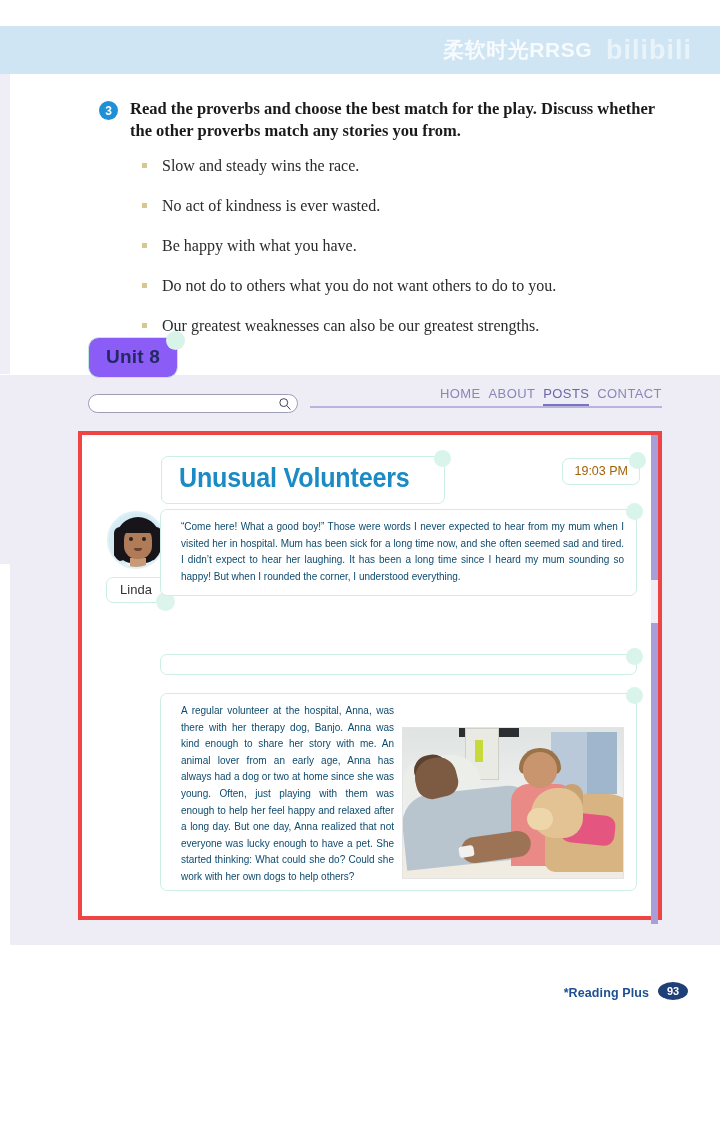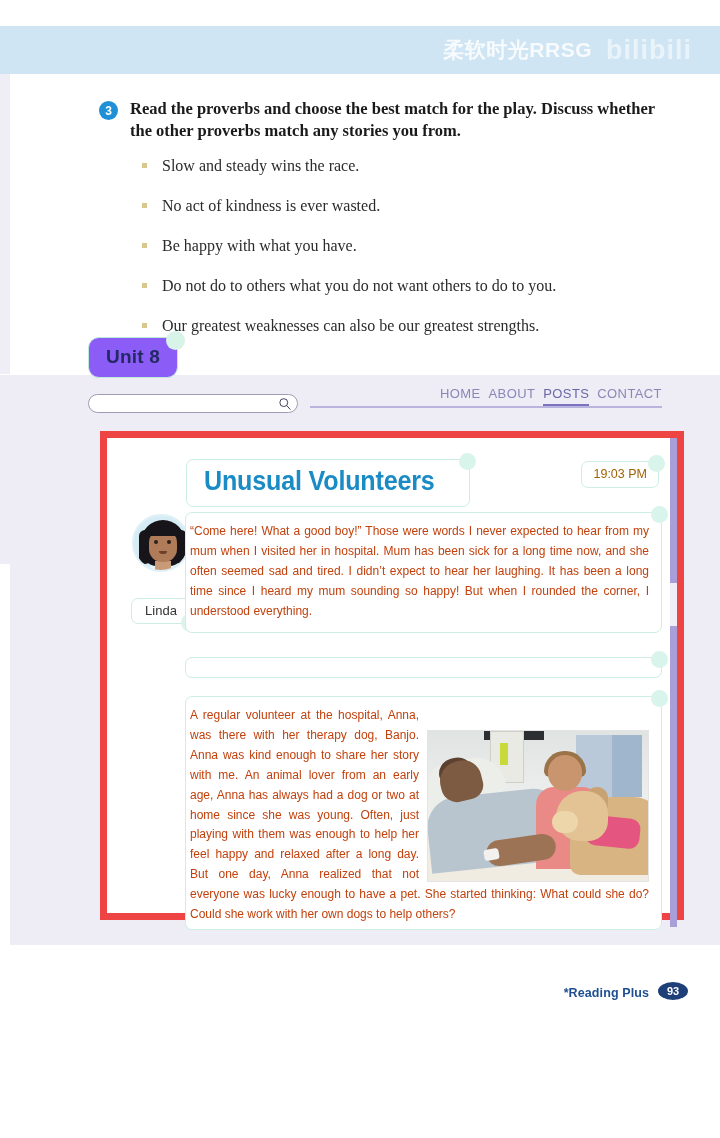--- a/index.html
+++ b/index.html
@@ -98,22 +98,22 @@
     display: flex; justify-content: space-between; align-items: baseline;
     font-family: "Liberation Sans", sans-serif;
     font-size: 13px; color: #8a86b8; letter-spacing: .4px;
   }
   .navlinks span { padding-bottom: 3px; }
   .navlinks span.active { color: #6a66a8; border-bottom: 2.5px solid #7a74c0; }
   .nav-rule { position: absolute; left: 310px; top: 332px; width: 352px; height: 1.5px; background: #b9b4de; }
 
   
   .card {
-    position: absolute; left: 100px; top: 357px; width: 584px; height: 489px;
-    background: #fff; border: 7px solid #ef4444;
+    position: absolute; left: 78px; top: 357px; width: 584px; height: 489px;
+    background: #fff; border: 4px solid #ef4444;
   }
   .card-scroll {
     position: absolute; right: 0px; top: 0px; width: 7px; height: 489px;
     background: #a99ed8;
   }
   .card-scroll .thumb { position: absolute; left: 0; top: 145px; width: 7px; height: 43px; background: #efeef7; }
 
   .bubble {
     position: relative;
     border: 1.4px solid #cdeee2; border-radius: 7px; background: #fff;
@@ -146,31 +146,31 @@
   .av-fringe { position: absolute; left: 13px; top: 7px; width: 32px; height: 13px; background: #17151a; border-radius: 16px 16px 8px 8px; }
   .av-eye { position: absolute; top: 24px; width: 4px; height: 4px; background: #2b2119; border-radius: 50%; }
   .av-eye.l { left: 20px; } .av-eye.r { left: 33px; }
   .av-mouth { position: absolute; left: 25px; top: 35px; width: 8px; height: 3px; background: #6d4129; border-radius: 0 0 5px 5px; }
   .av-neck { position: absolute; left: 21px; top: 45px; width: 16px; height: 14px; background: #c99a77; }
   .av-body { position: absolute; left: 8px; top: 50px; width: 42px; height: 12px; background: #e9f6fa; border-radius: 16px 16px 0 0; }
   .av-hair-l { position: absolute; left: 5px; top: 14px; width: 12px; height: 34px; background: #17151a; border-radius: 6px; }
   .av-hair-r { position: absolute; left: 41px; top: 14px; width: 12px; height: 34px; background: #17151a; border-radius: 6px; }
 
   .name-bubble {
-    margin: 26px auto 0; display: inline-block;
+    margin: 8px auto 0; display: inline-block;
     padding: 4px 13px 5px;
     font-family: "Liberation Sans", sans-serif; font-size: 13px; color: #333;
   }
   .name-blob { position: absolute; right: -10px; bottom: -9px; width: 19px; height: 19px; border-radius: 50%; background: #dcf4ec; }
 
   .p-bubble {
     position: absolute;
-    padding: 9px 12px 10px 4px;
-    font-family: "Liberation Sans", sans-serif;
-    font-size: 12px; line-height: 1.66; color: #c2410c;
+    padding: 9px 12px 10px 20px;
+    font-family: "Liberation Sans", sans-serif;
+    font-size: 10px; line-height: 1.66; color: #0c4a6e;
     text-align: justify;
   }
   .p1 { left: 78px; top: 74px; width: 477px; }
   .p2 { left: 78px; top: 219px; width: 477px; }
   .p3 { left: 78px; top: 258px; width: 477px; padding-bottom: 4px; }
 
   .photo {
     float: right; width: 222px; height: 152px; margin: 24px 0 2px 8px;
     position: relative; overflow: hidden; background: #cfd6d2;
     border: 1px solid #e4e4e4;

